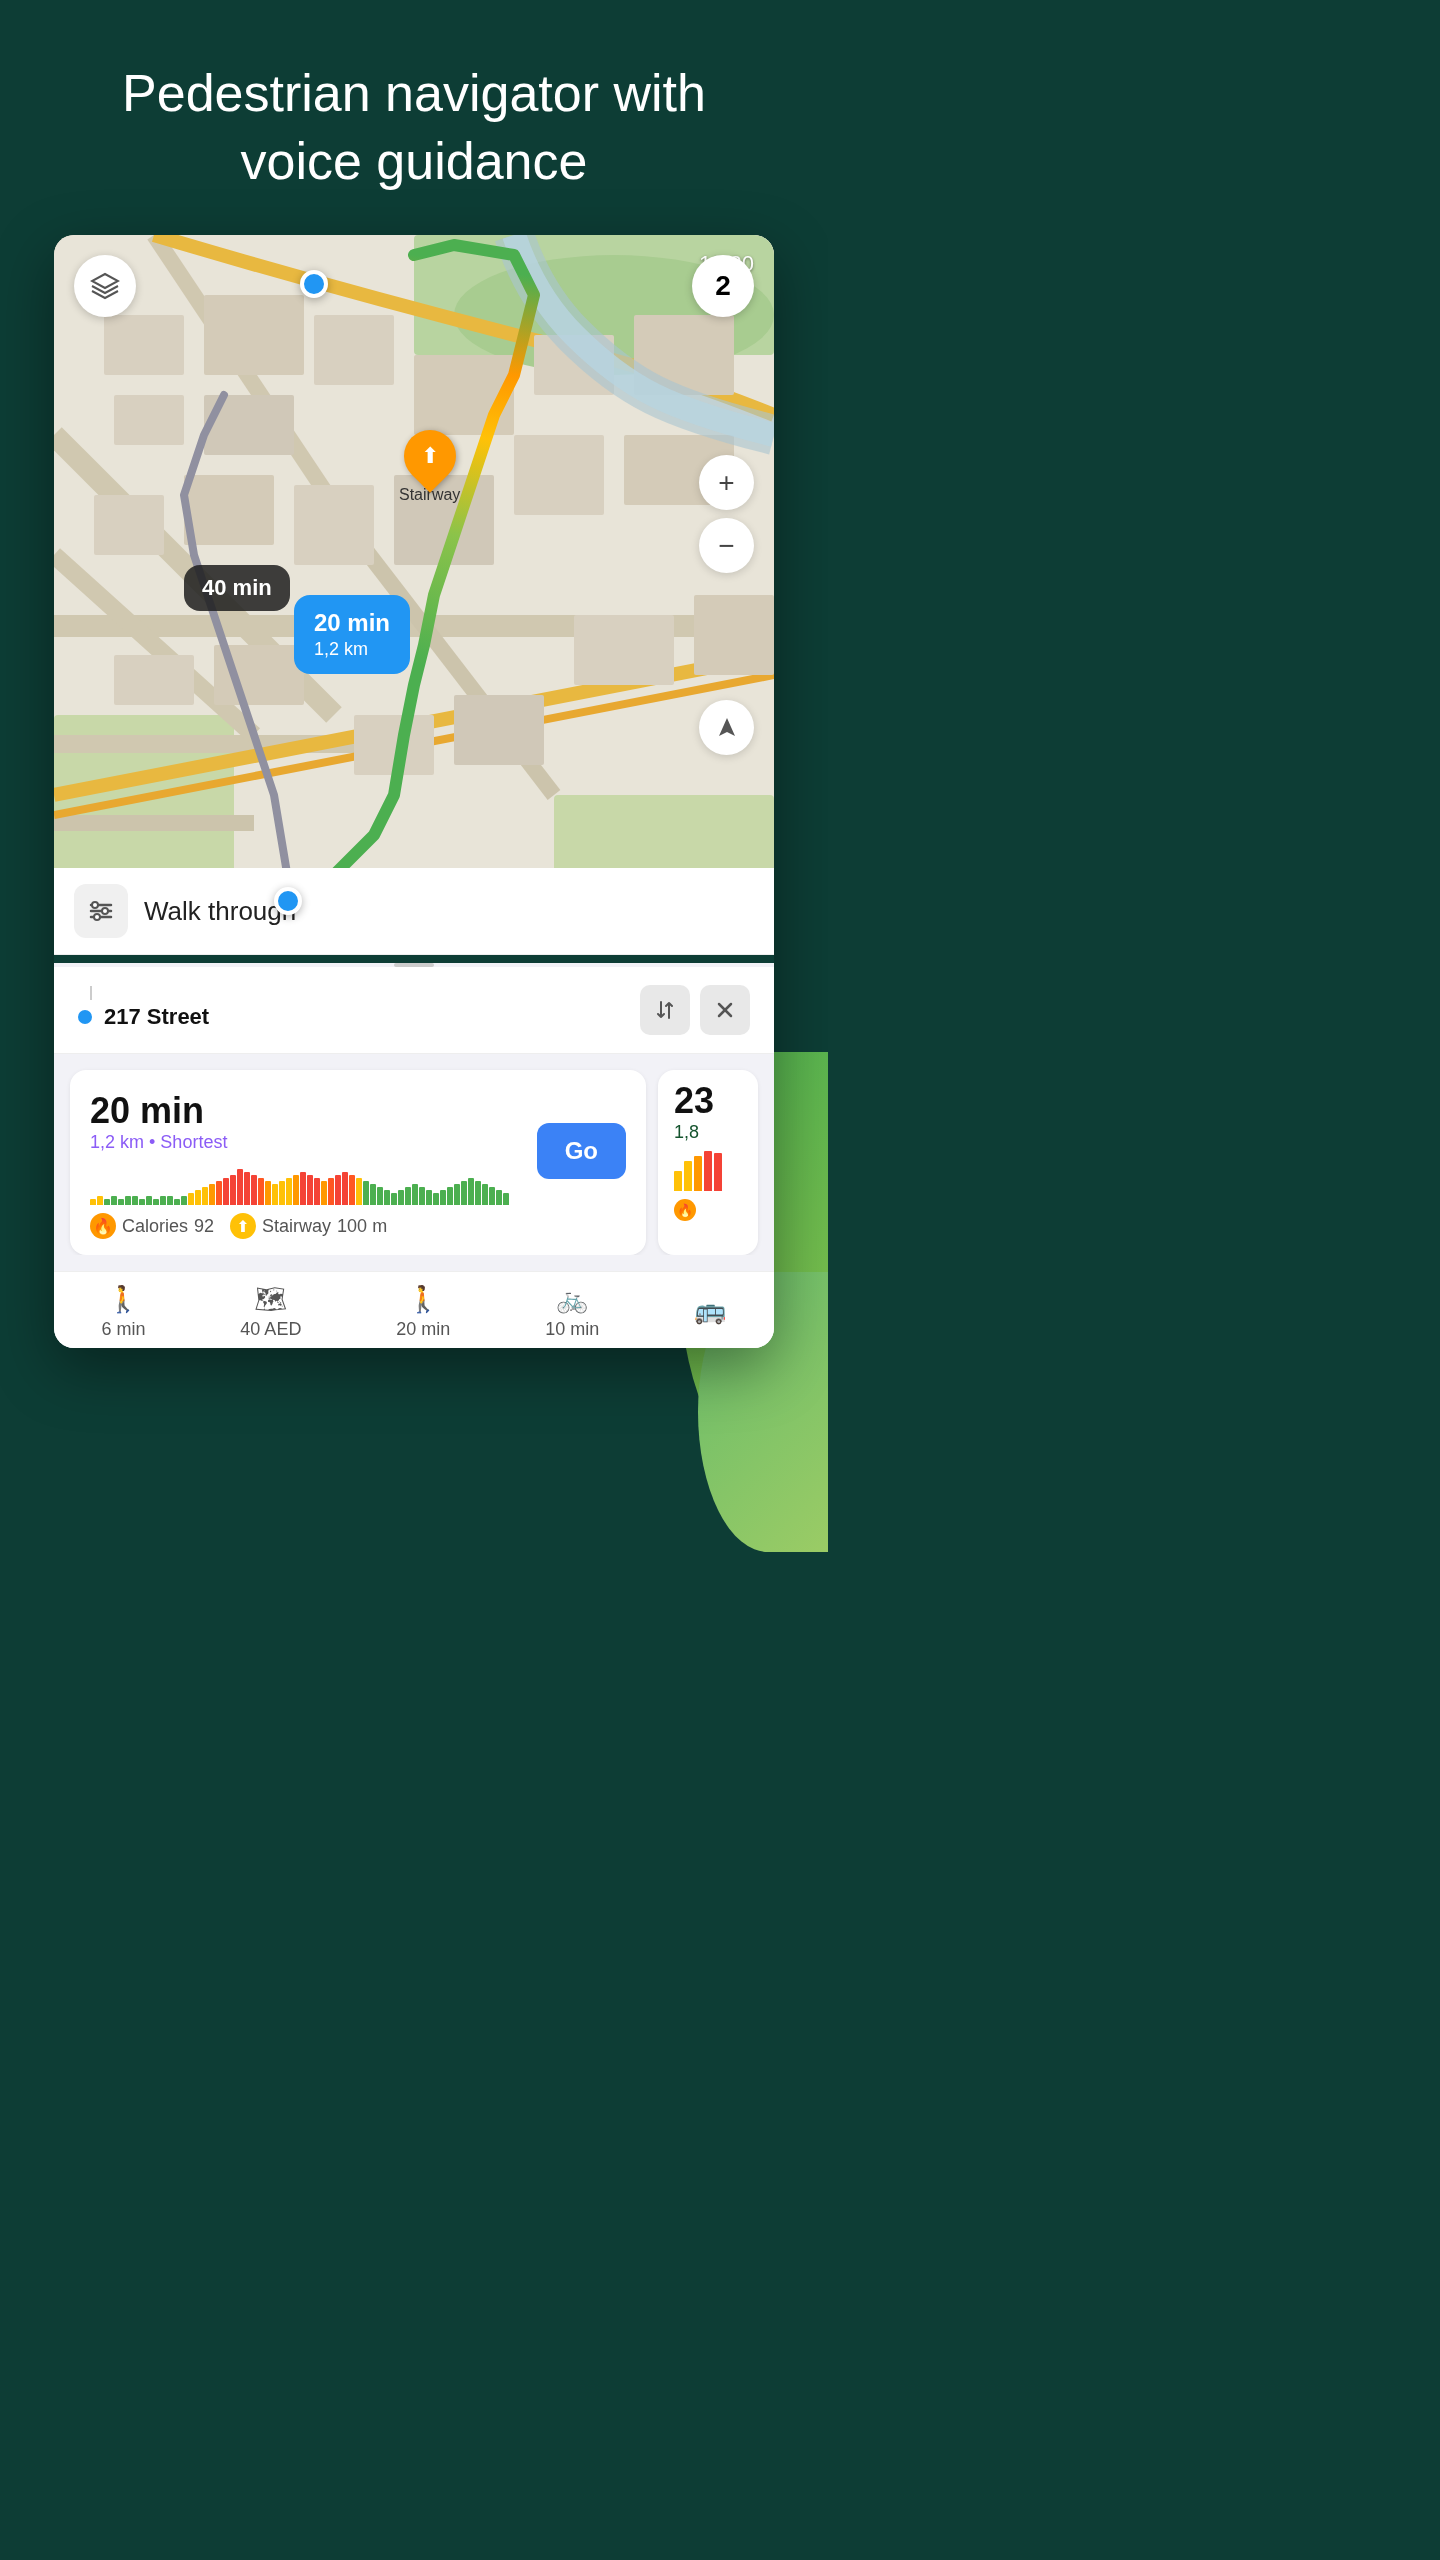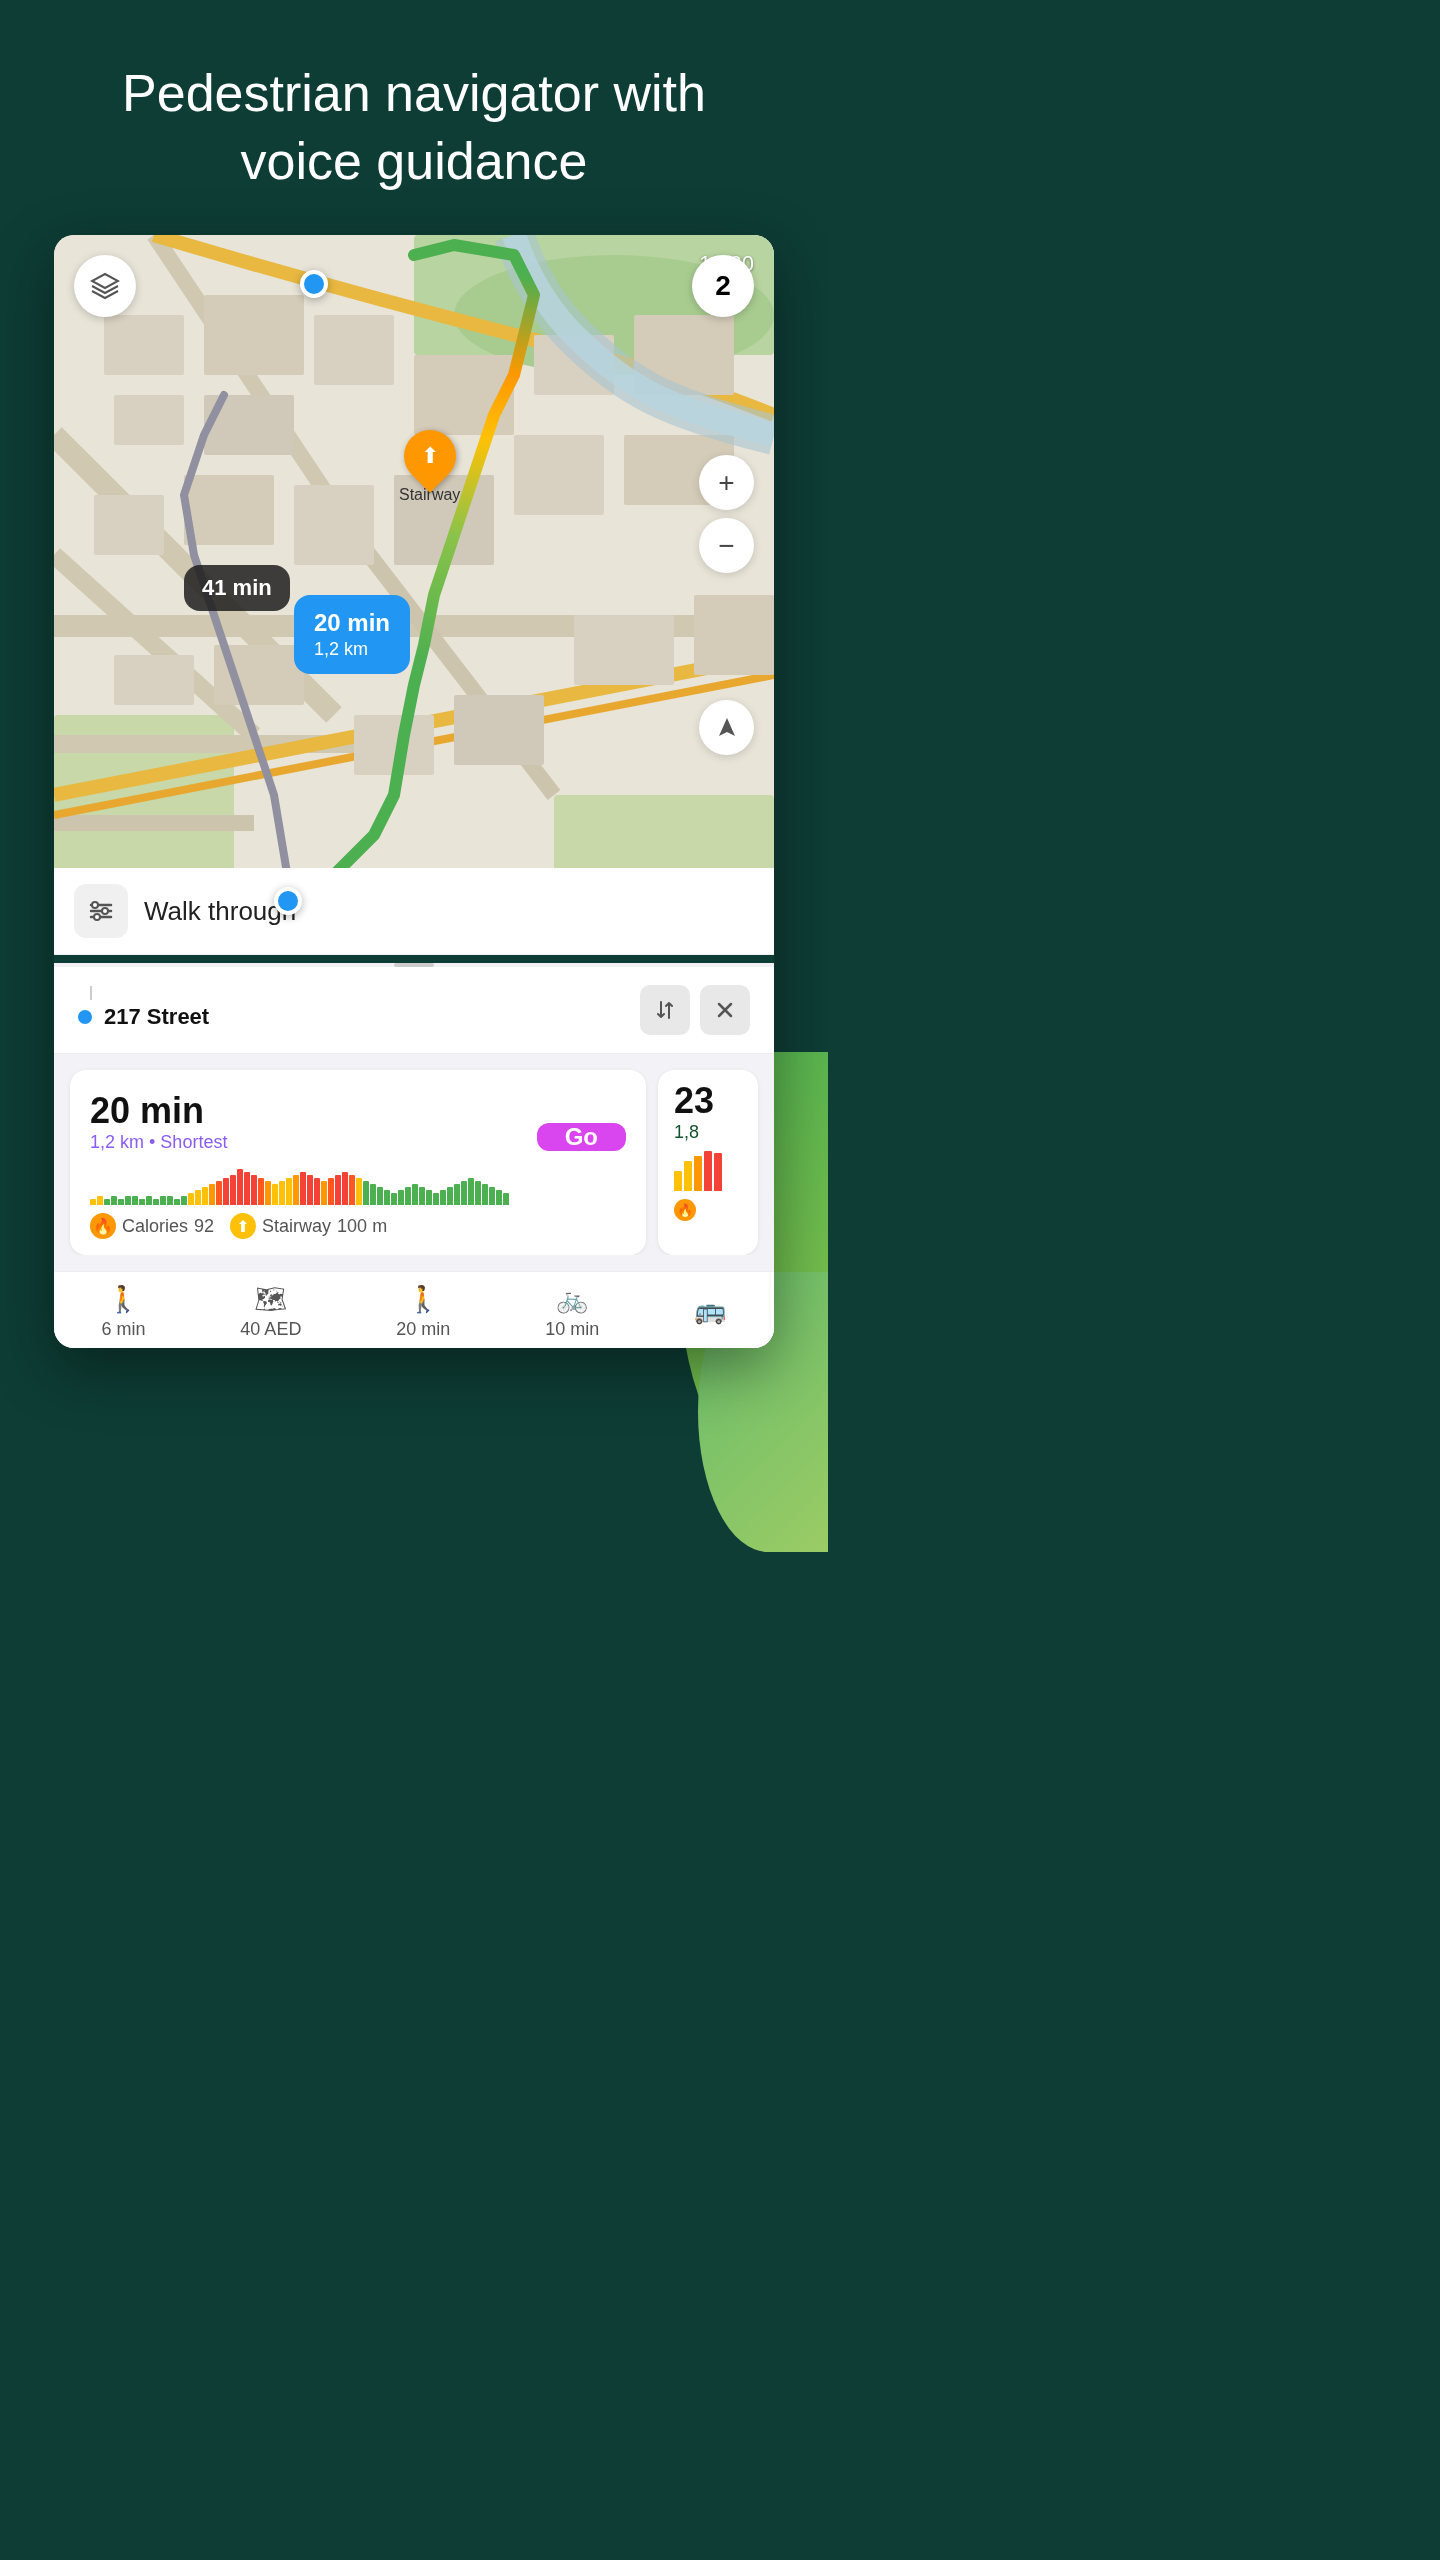--- a/index.html
+++ b/index.html
@@ -350,24 +350,24 @@
       width: 100px;
       box-shadow: 0 1px 4px rgba(0,0,0,0.08);
       overflow: hidden;
     }
     .route-details {
       font-size: 18px;
       color: #8b5cf6;
       margin-bottom: 12px;
     }
     .go-btn {
-      background: #d946ef;
+      background: #3b82f6;
       color: white;
       border-radius: 12px;
-      padding: 0 28px;
+      padding: 14px 28px;
       font-size: 24px;
       font-weight: 700;
       cursor: pointer;
       display: inline-block;
       float: right;
       margin-top: -42px;
     }
 
     
     .elevation-chart {
@@ -542,21 +542,21 @@
       <div style="width:52px;height:52px;background:#ff9800;border-radius:50% 50% 50% 0;transform:rotate(-45deg);margin:0 auto;display:flex;align-items:center;justify-content:center;box-shadow:0 2px 6px rgba(0,0,0,0.3);">
         <span style="transform:rotate(45deg);color:white;font-size:22px;">⬆</span>
       </div>
       <div class="stairway-label">Stairway</div>
     </div>
 
     <div class="location-dot location-dot-large" style="left:246px;top:35px;"></div>
 
     <div class="location-dot location-dot-large" style="left:220px;top:652px;"></div>
 
-    <div class="map-bubble-dark">41 min</div>
+    <div class="map-bubble-dark">40 min</div>
 
     <div class="map-bubble-blue">
       <div>20 min</div>
       <div class="sub">1,2 km</div>
     </div>
 
     <div class="walk-through-bar" style="position:absolute;bottom:0;left:0;right:0;background:white;">
       <div class="walk-filter-btn">
         <svg width="28" height="28" viewBox="0 0 28 28">
           <line x1="4" y1="8" x2="24" y2="8" stroke="#555" stroke-width="2.5" stroke-linecap="round"></line>

